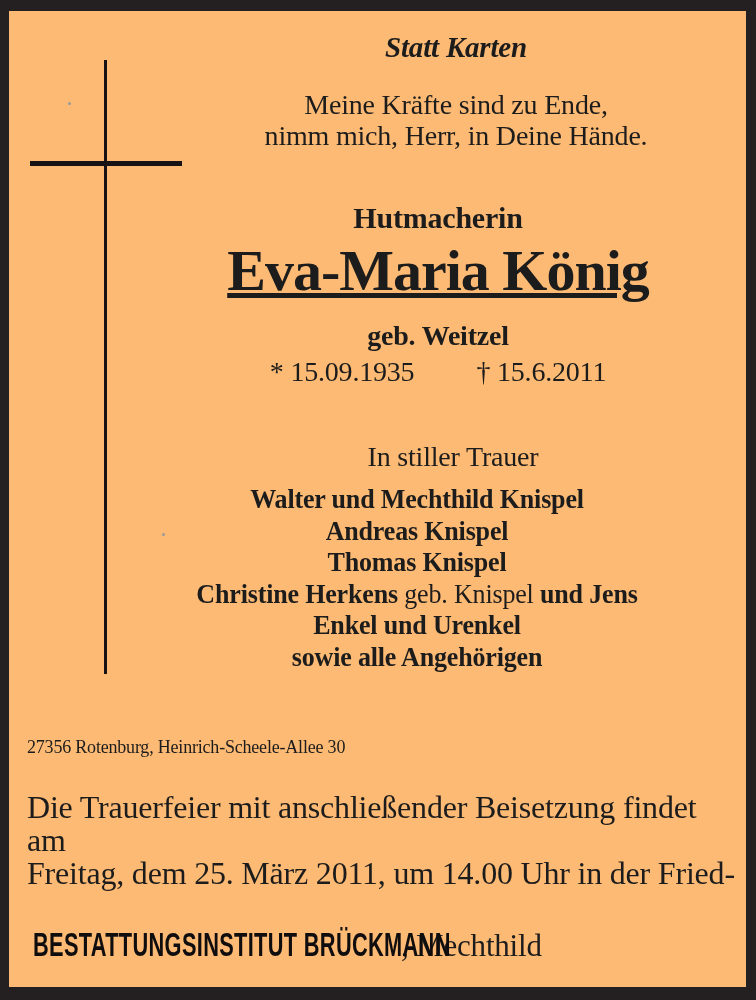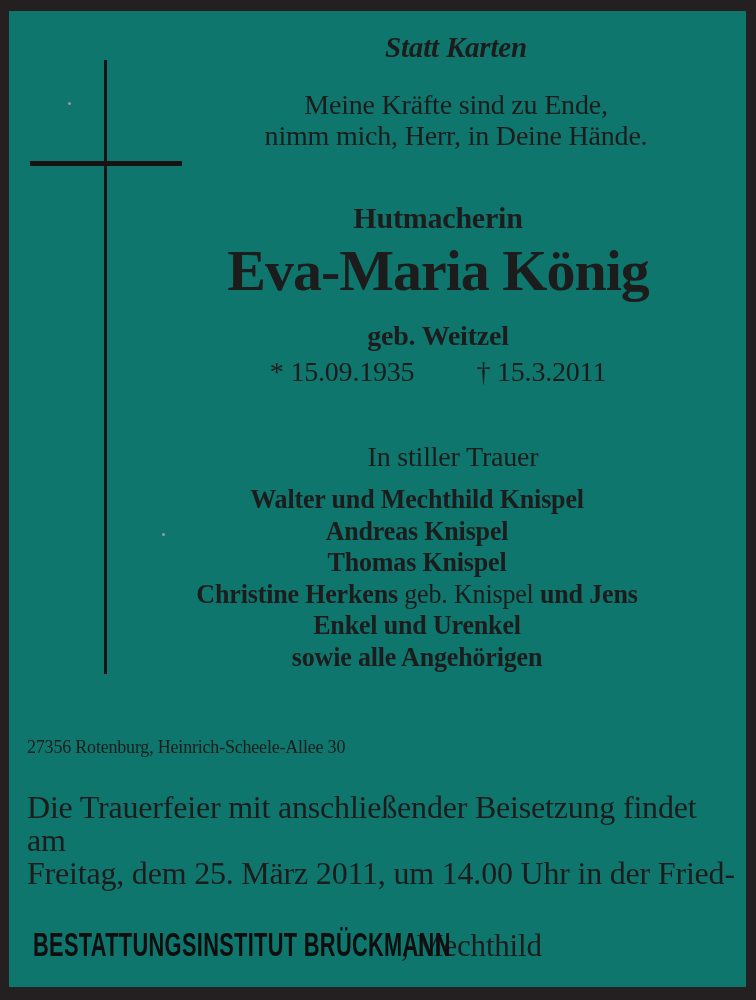--- a/index.html
+++ b/index.html
@@ -1,21 +1,21 @@
 <!DOCTYPE html>
 <html><head>
 <meta charset="utf-8">
 <style>
   html, body { margin: 0; padding: 0; background: #3a3a3a; }
   .page {
     position: relative;
     width: 756px;
     height: 1000px;
     box-sizing: border-box;
-    background: #0f766e;
+    background: #fdba74;
     border-style: solid;
     border-color: #241f20;
     border-width: 11px 10px 13px 9px;
     font-family: "Liberation Serif", "DejaVu Serif", serif;
     color: #1c1c1c;
     overflow: hidden;
     letter-spacing: -0.2px;
   }
   .abs { position: absolute; }
 
@@ -46,20 +46,21 @@
     font-size: 28px; line-height: 31px;
   }
   .profession {
     left: 129px; top: 190px; width: 600px;
     font-size: 30px; font-weight: bold; line-height: 33px;
   }
   .deceased-name {
     left: 129px; top: 227px; width: 600px;
     font-size: 58px; font-weight: bold; letter-spacing: -1px;
     line-height: 66px;
+    text-decoration: underline;
   }
   .maiden {
     left: 129px; top: 309px; width: 600px;
     font-size: 28px; line-height: 31px; font-weight: bold;
   }
   .dates {
     left: 129px; top: 345px; width: 600px;
     font-size: 28px; line-height: 31px;
   }
   .dates .death { margin-left: 62px; }
@@ -125,21 +126,21 @@
 
   <div class="abs center-block profession">Hutmacherin</div>
 
   <div class="abs center-block verse">
     <div>Meine Kräfte sind zu Ende,</div>
     <div>nimm mich, Herr, in Deine Hände.</div>
   </div>
   <div class="abs center-block deceased-name">Eva-Maria König</div>
   <div class="abs center-block maiden">geb. Weitzel</div>
   <div class="abs center-block dates">
-    <span class="birth">* 15.09.1935</span><span class="death">† 15.3.2011</span>
+    <span class="birth">* 15.09.1935</span><span class="death">† 15.6.2011</span>
   </div>
 
   <div class="abs center-block trauer-intro">In stiller Trauer</div>
   <div class="abs center-block mourners">
     <div>Walter und Mechthild Knispel</div>
     <div>Andreas Knispel</div>
     <div>Thomas Knispel</div>
     <div><span>Christine Herkens</span><span class="reg"> geb. Knispel </span><span>und Jens</span></div>
     <div>Enkel und Urenkel</div>
     <div>sowie alle Angehörigen</div>

